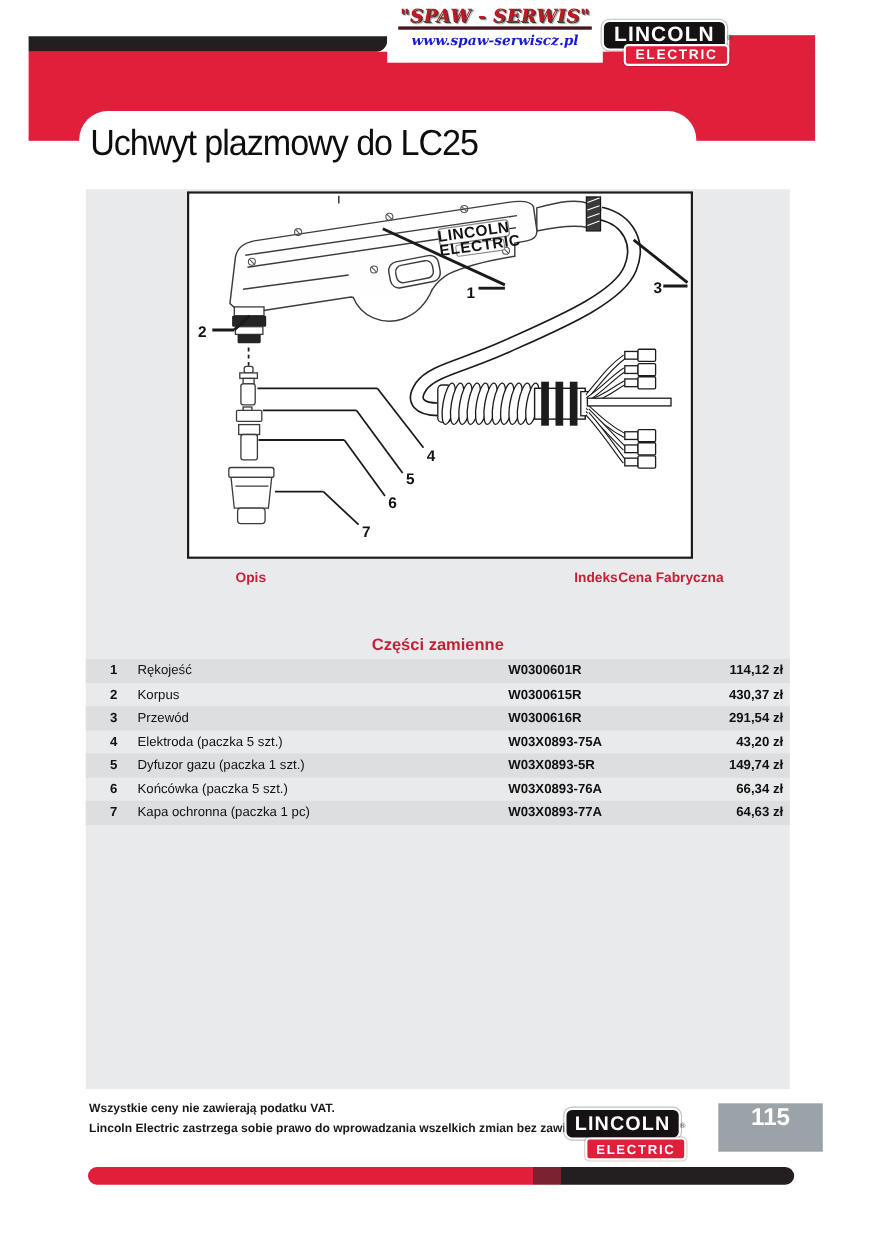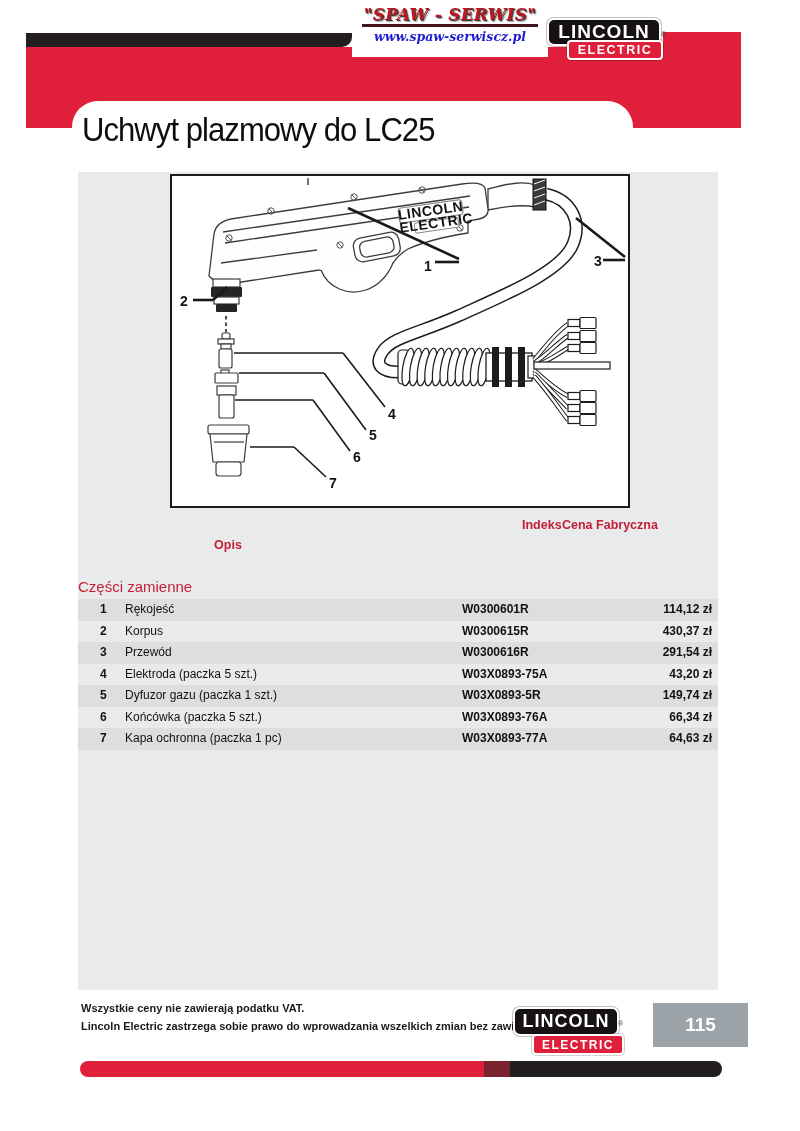--- a/index.html
+++ b/index.html
@@ -30,39 +30,39 @@
   .ln-foot{left:513px;top:1007px;width:102px;height:25px;font-size:18px;}
   .le-foot{left:532px;top:1034px;width:88px;height:17px;font-size:12px;}
   .reg-foot{left:618px;top:1020px;}
   
   .panel{position:absolute;left:78px;top:172px;width:640px;height:818px;background:#e9eaec;}
   .diagram-box{position:absolute;left:92px;top:2px;width:460px;height:334px;background:#fff;border:2px solid #1c1c1c;box-sizing:border-box;}
   .diagram-box svg{display:block;width:100%;height:100%;}
   svg text{font-family:"Liberation Sans",sans-serif;font-weight:bold;font-size:14px;fill:#121212;}
   
   .th{position:absolute;font-size:12.5px;font-weight:bold;color:#c41f35;top:346px;line-height:14px;}
-  .th-opis{left:100px;width:100px;text-align:center;margin-top:20px;}
+  .th-opis{left:100px;width:100px;text-align:center;}
   .th-indeks{left:444px;width:100px;text-align:left;}
   .th-cena{left:484px;width:155px;text-align:left;}
   .product-row{position:absolute;left:0;top:364px;width:100%;height:23px;background:#ffffff;font-size:12.5px;line-height:23px;}
   .product-desc{position:absolute;left:20px;white-space:nowrap;}
   .pr-indeks{position:absolute;left:384px;width:150px;text-align:right;font-weight:bold;}
   .pr-cena{position:absolute;left:484px;width:150px;text-align:right;font-weight:bold;}
-  .section-title{position:absolute;left:0;top:406px;width:100%;text-align:left;font-size:15px;font-weight:normal;color:#c41f35;}
+  .section-title{position:absolute;left:0;top:406px;width:100%;text-align:center;font-size:15px;font-weight:bold;color:#c41f35;}
   .parts-rows{position:absolute;left:0;top:0;width:100%;height:100%;}
   .part-row{position:absolute;left:0;width:100%;height:21.5px;font-size:12px;line-height:21.5px;}
   .part-row.stripe{background:#dcdee0;}
   .c-no{position:absolute;left:22px;width:18px;font-weight:bold;}
   .c-name{position:absolute;left:47px;white-space:nowrap;}
   .c-indeks{position:absolute;left:384px;width:150px;text-align:left;font-weight:bold;}
   .c-cena{position:absolute;left:484px;width:150px;text-align:right;font-weight:bold;}
   
   .foot-note1{position:absolute;left:81px;top:1002px;font-size:11px;font-weight:bold;color:#1a1a1a;}
   .foot-note2{position:absolute;left:81px;top:1020px;font-size:11px;font-weight:bold;color:#1a1a1a;}
-  .page-box{position:absolute;left:653px;top:1003px;width:95px;height:44px;background:#9ba2a8;display:flex;align-items:center;justify-content:center;color:#fff;font-size:19px;font-weight:bold;}
+  .page-box{position:absolute;left:653px;top:1003px;width:95px;height:44px;background:#9ba2a8;display:flex;align-items:flex-start;justify-content:center;color:#fff;font-size:22px;font-weight:bold;}
   .bottom-bar{position:absolute;left:80px;top:1061px;width:642px;height:16px;border-radius:8px;
     background:linear-gradient(90deg,#e01f3a 0,#e01f3a 63%,#7a2230 63%,#7a2230 67%,#231f20 67%,#231f20 100%);}
 </style>
 </head>
 <body>
 
 <div class="page">
 
   <div class="black-bar"></div>
   <div class="red-banner"></div>

